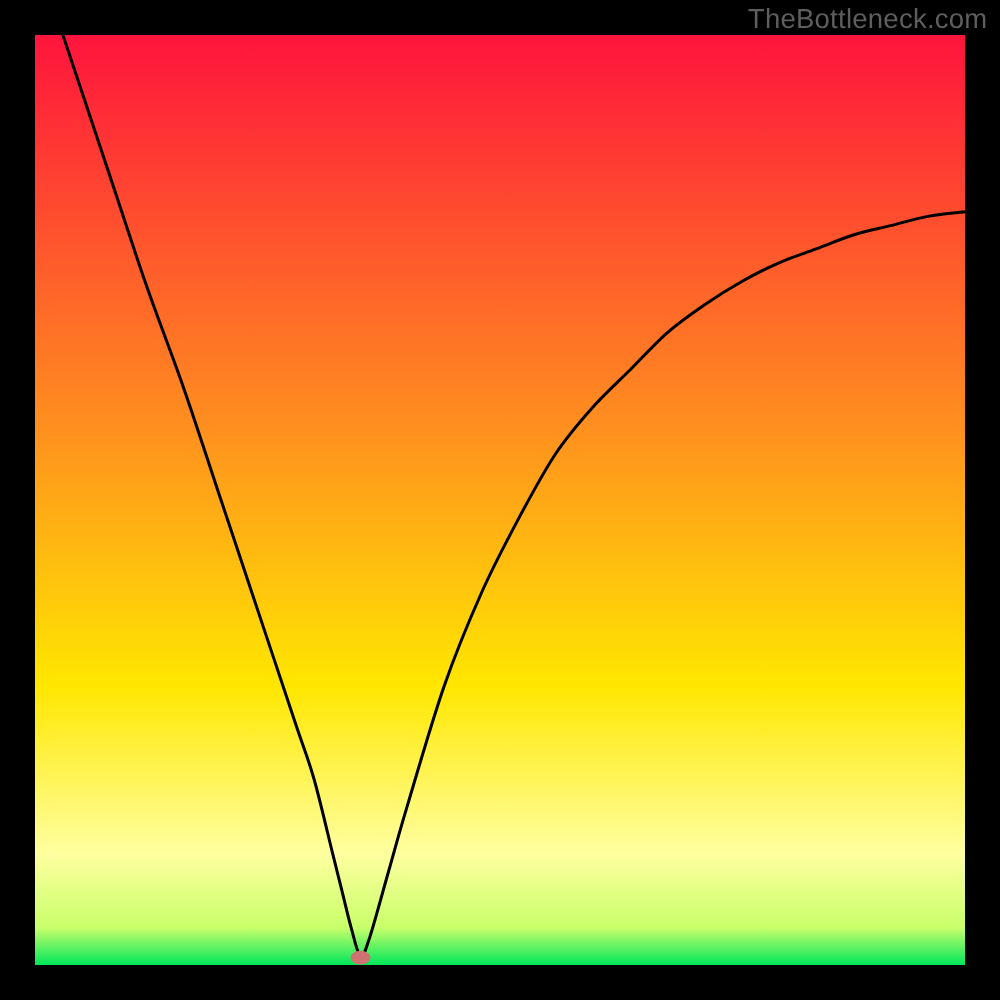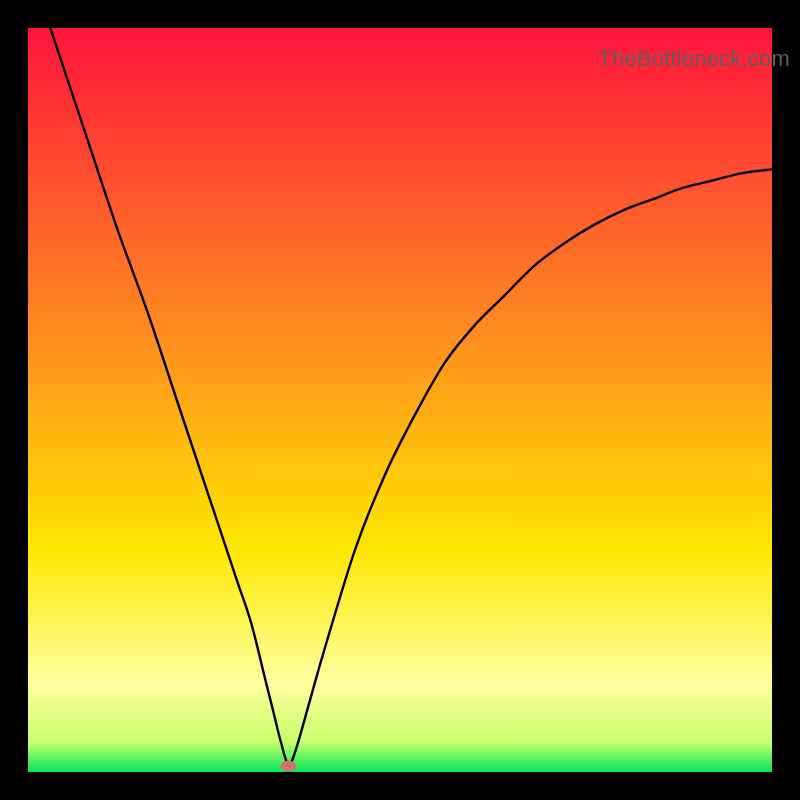--- a/index.html
+++ b/index.html
@@ -20,21 +20,20 @@
   }
   .watermark {
     position: absolute;
     top: 2px;
     right: 10px;
     font-family: Arial, Helvetica, sans-serif;
     font-size: 22px;
     color: #5e5e5e;
     letter-spacing: 0.2px;
     font-weight: 500;
-    margin-top: 44px;
   }
 </style>
 </head>
 <body>
 
 <div class="frame">
   <svg id="chart-svg" width="800" height="800" viewBox="0 0 800 800" preserveAspectRatio="none">
     <defs>
       <linearGradient id="bg-grad" x1="0" y1="0" x2="0" y2="1">
         <stop id="g0" offset="0%" stop-color="#ff143c"></stop>

